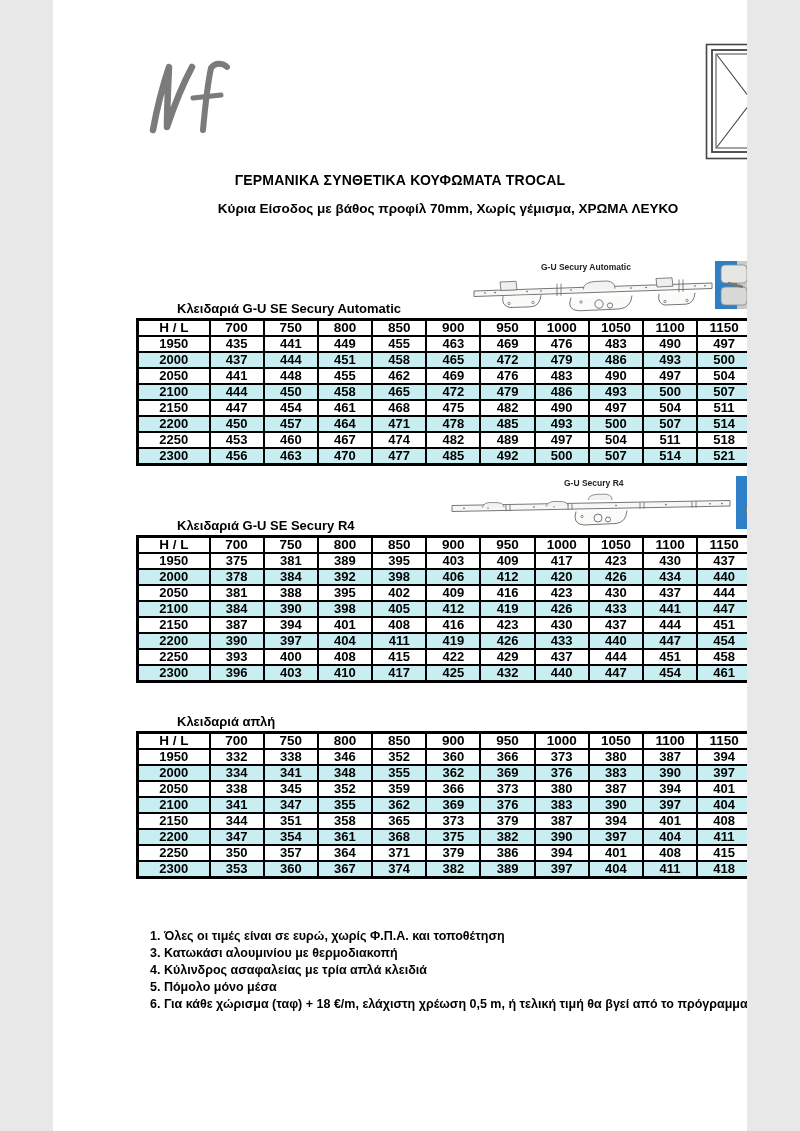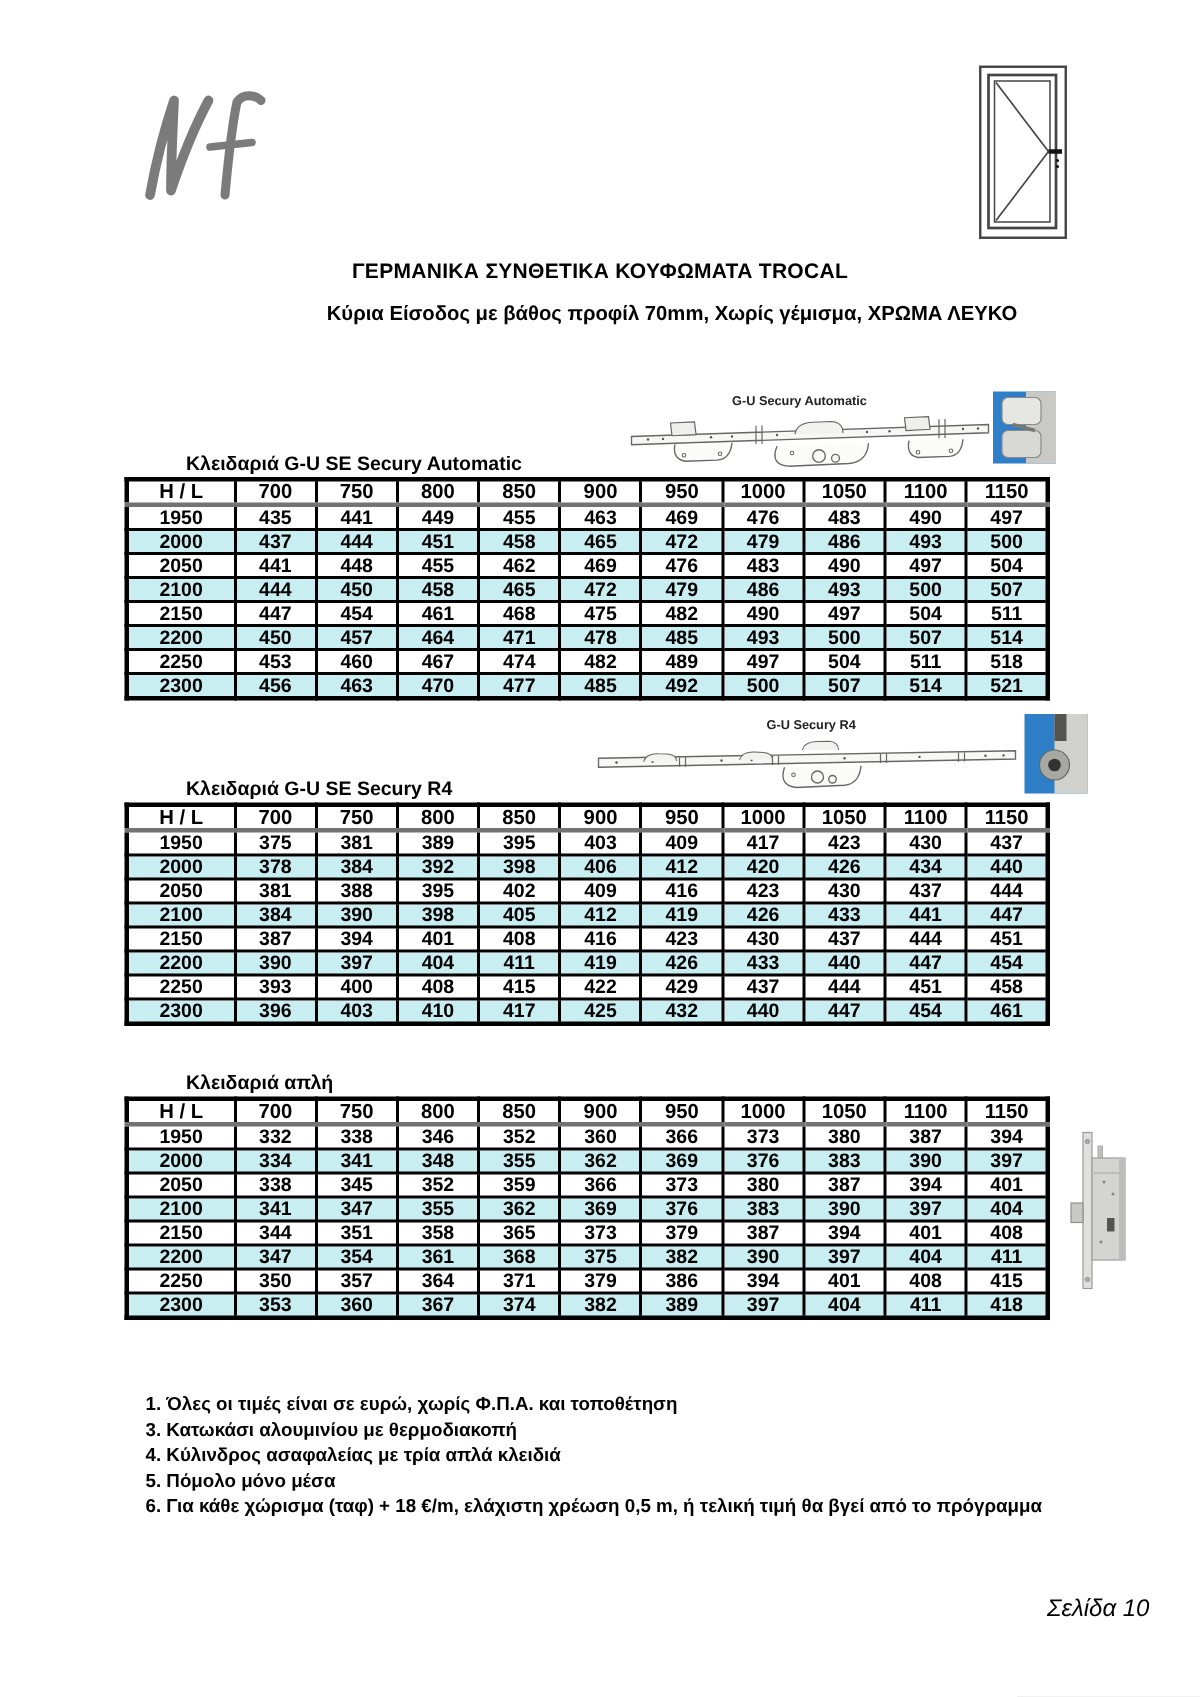--- a/index.html
+++ b/index.html
@@ -1,38 +1,38 @@
 <!DOCTYPE html>
 <html style="--row-alt: #c9eef1; --photo-blue: #2e7fc8; --logo-gray: #7b7b7b;"><head>
 <meta charset="utf-8">
 <style>
   html,body { margin:0; padding:0; background:#e8e8e8; }
   .page {
-    position:relative; width:800px; height:1131px; margin:0 auto;
+    position:relative; width:694px; height:1131px; margin:0 auto;
     background:#ffffff; overflow:hidden;
     font-family:"Liberation Sans", sans-serif; color:#000;
   }
   .abs { position:absolute; }
 
   .doc-title    { top:172px; left:0; width:100%; text-align:center; font-weight:bold; font-size:14px; letter-spacing:.2px; }
   .doc-subtitle { top:201px; left:0; width:100%; text-align:center; font-weight:bold; font-size:13.5px;padding-left:48px; }
 
   .lock-strip { position:absolute; }
   .lock-strip svg { position:absolute; left:0; top:0; }
   .strip-caption { position:absolute; font-weight:bold; font-size:8.5px; color:#222; white-space:nowrap; }
 
   .table-label { position:absolute; font-weight:bold; font-size:13px; white-space:nowrap;padding-left:40px; }
 
   table.price { position:absolute; border-collapse:collapse; table-layout:fixed; border:3px solid #000; background:#fff; }
   table.price th, table.price td {
     border:2px solid #000; padding:0; height:14px; line-height:14px;
     text-align:center; vertical-align:middle;
     font-size:13px; font-weight:bold; overflow:hidden;
   }
-  table.price thead th { border-bottom:3px solid #737373; font-size:13.5px; }
+  table.price thead th { border-bottom:1px solid #737373; font-size:13.5px; }
   table.price tr.alt { background:var(--row-alt,#c9eef1); }
 
   .notes { position:absolute; left:84px; top:928px; font-weight:bold; font-size:12.5px; line-height:17px;margin-left:13px; }
   .note-line { white-space:nowrap; }
 
   .page-footer { position:absolute; left:698px; top:1064px; font-size:16px;font-style:italic; }
 </style>
 </head>
 <body>
 

